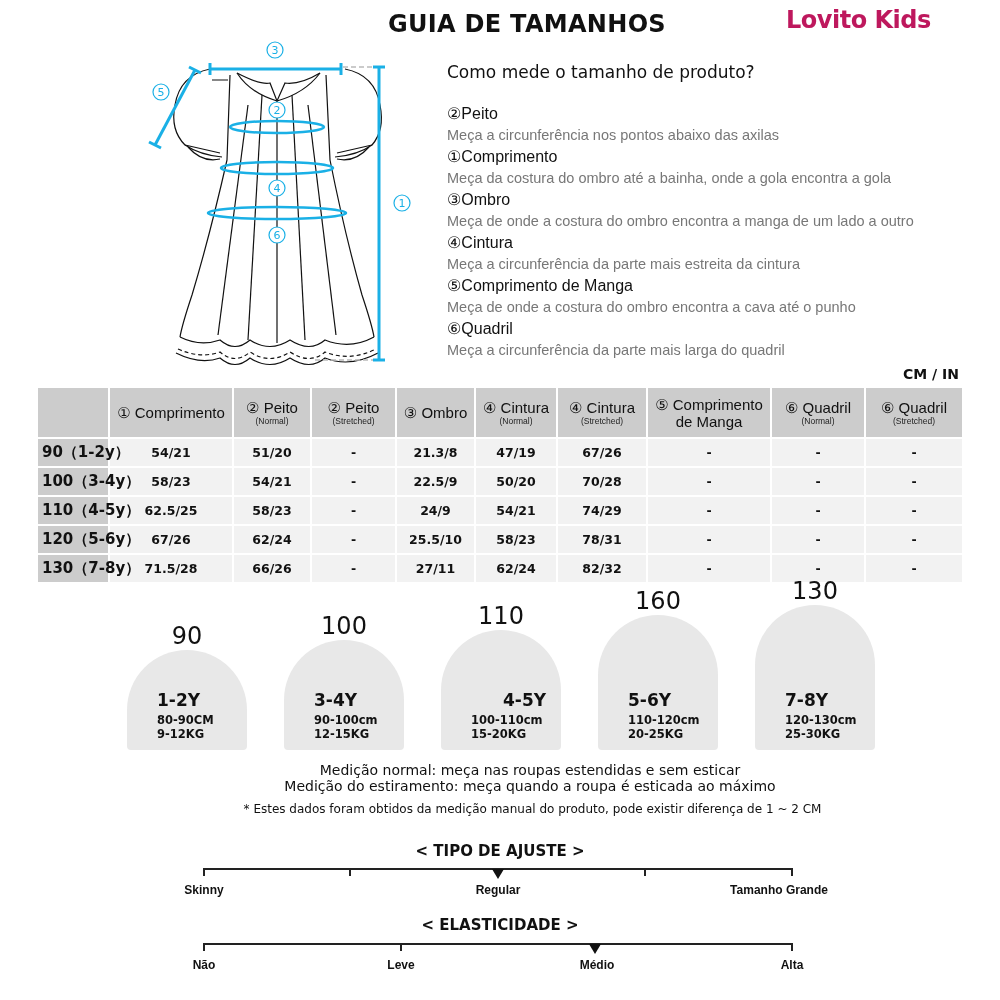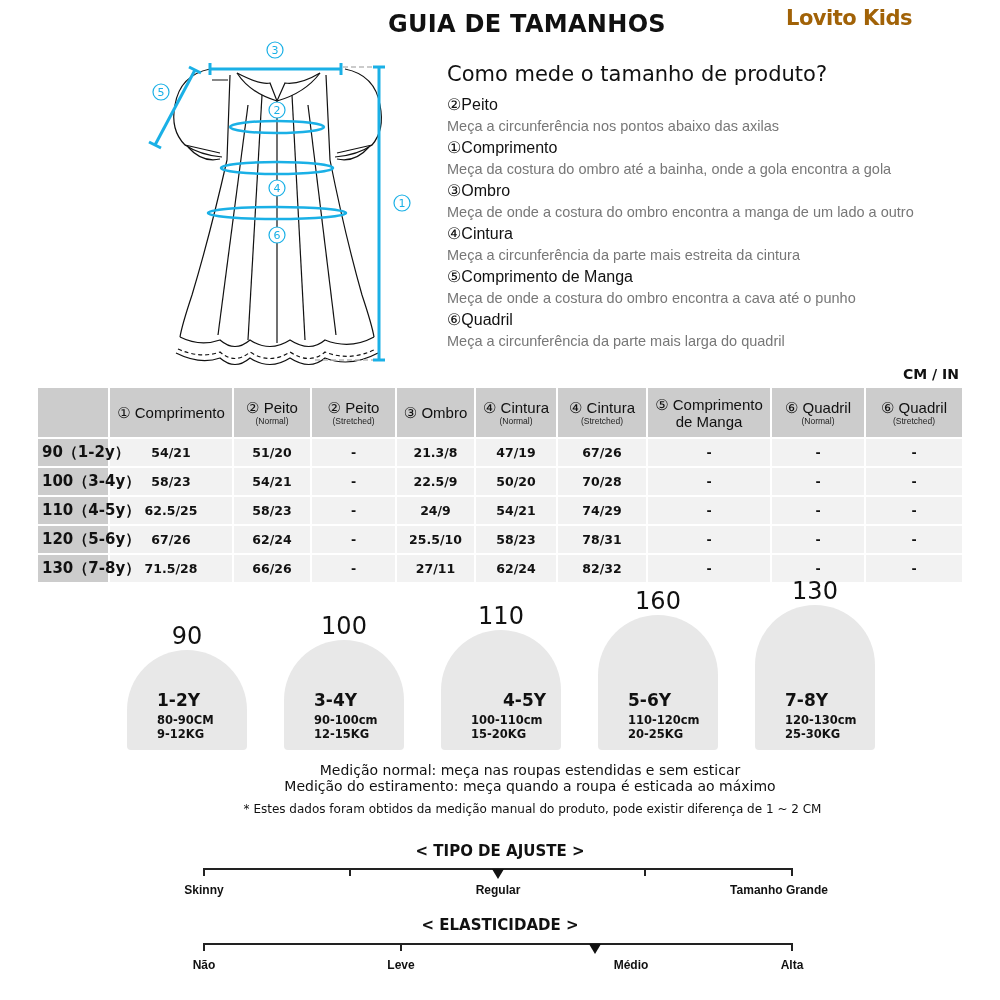--- a/index.html
+++ b/index.html
@@ -1,25 +1,25 @@
 <!DOCTYPE html>
 <html><head>
 <meta charset="utf-8">
 <style>
   * { box-sizing: border-box; margin: 0; padding: 0; }
   html, body { width: 1000px; height: 1000px; background: #ffffff; overflow: hidden; }
   body { position: relative; font-family: "Liberation Sans", sans-serif; color: #111; }
 
   .title { position: absolute; left: 388px; top: 10px; font-family: "DejaVu Sans", sans-serif; font-weight: bold; font-size: 24px; letter-spacing: 0.3px; color: #111; }
-  .brand { position: absolute; left: 786px; top: 6px; font-family: "DejaVu Sans", sans-serif; font-weight: bold; font-size: 21px; color: #a16207; letter-spacing: -0.5px; }
+  .brand { position: absolute; left: 786px; top: 6px; font-family: "DejaVu Sans", sans-serif; font-weight: bold; font-size: 24px; color: #be185d; letter-spacing: -0.5px; }
 
   .dress { position: absolute; left: 140px; top: 35px; width: 280px; height: 335px; }
 
   .how { position: absolute; left: 447px; top: 62px; width: 520px; }
-  .how-title { font-family: "DejaVu Sans", sans-serif; font-size: 21px; color: #111; margin-bottom: 8px; }
+  .how-title { font-family: "DejaVu Sans", sans-serif; font-size: 17px; color: #111; margin-bottom: 21px; }
   .how-item-name { font-size: 16px; color: #111; line-height: 21px; }
   .how-item-desc { font-size: 14.5px; color: #777; line-height: 22px; }
 
   .unit { position: absolute; left: 903px; top: 366px; font-family: "DejaVu Sans", sans-serif; font-weight: bold; font-size: 14px; color: #111; }
 
   table.sizes { position: absolute; left: 38px; top: 386px; border-collapse: separate; border-spacing: 2px; table-layout: fixed; width: 926px; margin-left: -2px; }
   table.sizes th { background: #cccccc; font-weight: normal; height: 49px; text-align: center; vertical-align: middle; color: #111; font-size: 15px; line-height: 17px; }
   table.sizes th .sub { display: block; font-size: 8.5px; line-height: 11px; color: #222; }
   table.sizes td { background: #f2f2f2; height: 27px; text-align: center; font-family: "DejaVu Sans", sans-serif; font-weight: bold; font-size: 12.5px; color: #111; }
   table.sizes td.rowlabel { background: #cccccc; text-align: right; font-size: 15px; padding-right: 0; white-space: nowrap; overflow: visible; }
@@ -294,15 +294,15 @@
 
 <div class="scale" style="top:916px">
   <div class="scale-title" style="top:0">&lt; ELASTICIDADE &gt;</div>
   <div class="scale-line" style="top:27px"></div>
   <div class="tick" style="left:203px;top:27px"></div>
   <div class="tick" style="left:400px;top:27px"></div>
   <div class="tick" style="left:791px;top:27px"></div>
   <div class="marker" style="left:589px;top:28px"></div>
   <div class="scale-label" style="left:204px;top:42px">Não</div>
   <div class="scale-label" style="left:401px;top:42px">Leve</div>
-  <div class="scale-label" style="left:631px;top:42px">Médio</div>
+  <div class="scale-label" style="left:597px;top:42px">Médio</div>
   <div class="scale-label" style="left:792px;top:42px">Alta</div>
 </div>
 
 </body></html>

